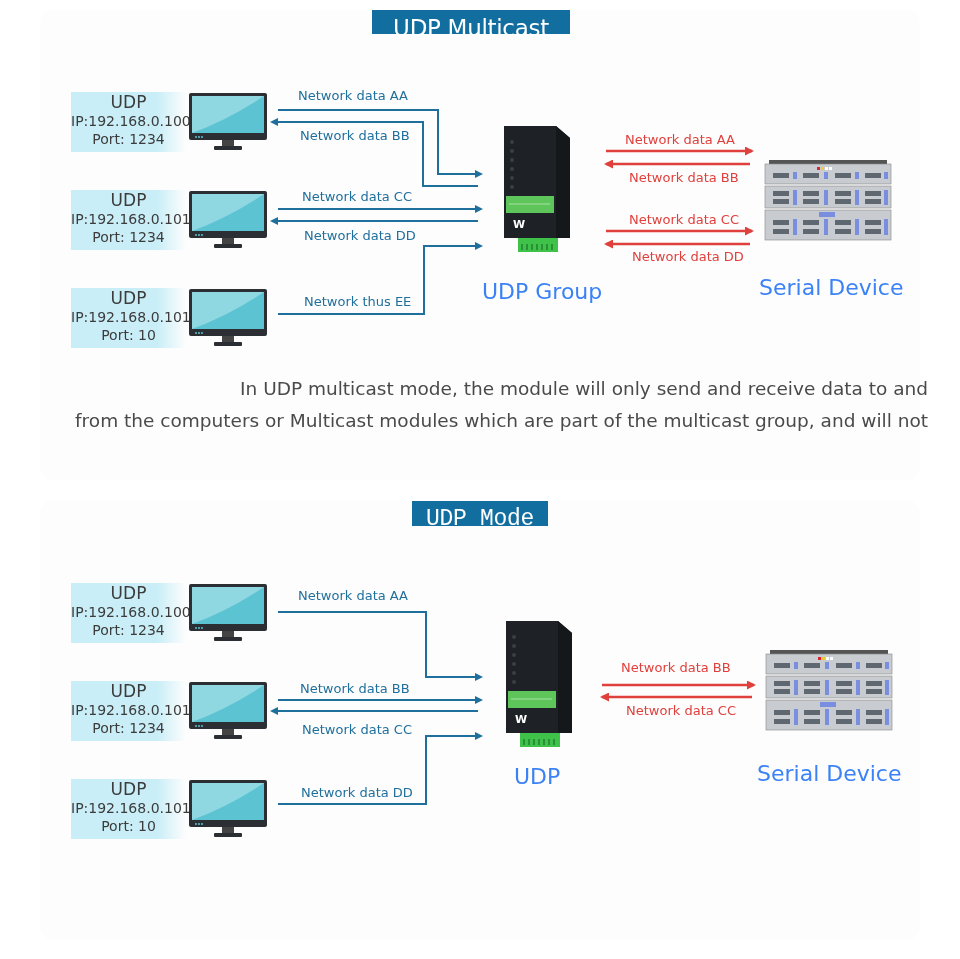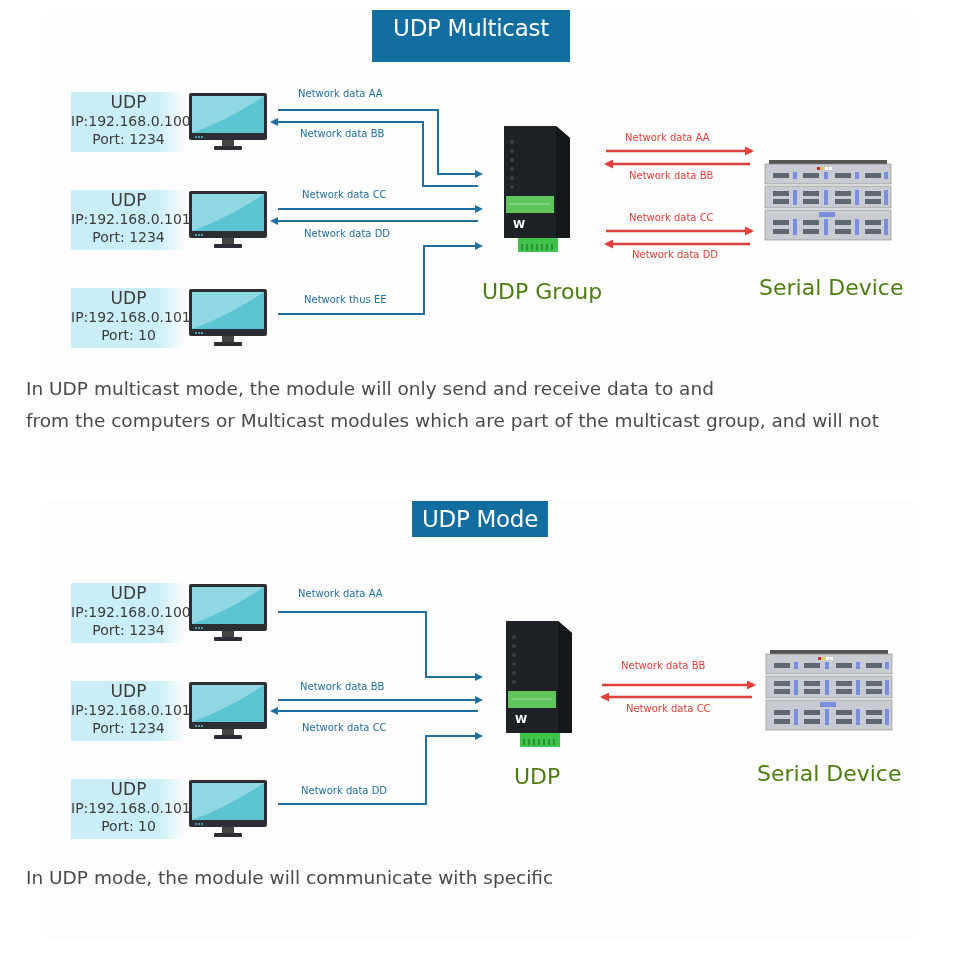--- a/index.html
+++ b/index.html
@@ -8,38 +8,38 @@
   .panel { position:absolute; left:40px; width:880px; background:#fdfdfd; border-radius:14px; }
   .panel.p1 { top:10px; height:470px; }
   .panel.p2 { top:500px; height:440px; }
   .title-badge { position:absolute; background:#136ea0; color:#fff; font-size:23px; text-align:center;
                  font-family:"DejaVu Sans", sans-serif; letter-spacing:-0.3px; }
   .pc-label { position:absolute; width:115px; height:60px;
               background:linear-gradient(90deg,#c9eef7 0%,#c9eef7 75%,rgba(201,238,247,0) 100%);
               color:#3c3c3c; text-align:center; font-size:14px; line-height:18px; }
   .pc-label .udp { font-size:17px; line-height:20px; }
   .monitor { position:absolute; width:80px; height:60px; }
-  .net-text { position:absolute; font-size:10px; white-space:nowrap; }
+  .net-text { position:absolute; font-size:13px; white-space:nowrap; }
   .net-text.blue { color:#1f6f9d; }
   .net-text.red { color:#e0403c; }
-  .device-caption { position:absolute; font-size:22px; color:#4d7c0f; white-space:nowrap; }
-  .desc { position:absolute; left:26px; width:880px; text-align:left; color:#4a4a4a;
+  .device-caption { position:absolute; font-size:22px; color:#3b82f6; white-space:nowrap; }
+  .desc { position:absolute; left:48px; width:880px; text-align:right; color:#4a4a4a;
           font-size:18.5px; line-height:32px; }
   svg.lines { position:absolute; left:0; top:0; }
   .module { position:absolute; width:72px; height:135px; }
   .server { position:absolute; width:130px; height:82px; }
 </style>
 </head>
 <body>
 
 <div class="panel p1"></div>
 <div class="panel p2"></div>
 
-<div class="title-badge" style="left:372px;top:10px;width:198px;height:52px;line-height:36px;">UDP Multicast</div>
-<div class="title-badge" style="left:412px;top:501px;width:136px;height:36px;line-height:36px;">UDP Mode</div>
+<div class="title-badge" style="left:372px;top:10px;width:198px;height:24px;line-height:36px;">UDP Multicast</div>
+<div class="title-badge" style="left:412px;top:501px;width:136px;height:25px;line-height:36px;font-family:Liberation Mono, monospace;">UDP Mode</div>
 
 <div class="pc-label" style="left:71px;top:92px;">
   <div class="udp">UDP</div>
   <div>IP:192.168.0.100</div>
   <div>Port:  1234</div>
 </div>
 <div class="pc-label" style="left:71px;top:190px;">
   <div class="udp">UDP</div>
   <div>IP:192.168.0.101</div>
   <div>Port:  1234</div>
@@ -332,14 +332,13 @@
     <rect x="56" y="52" width="16" height="5"></rect>
     <rect x="30" y="59" width="4" height="16"></rect>
       <rect x="61" y="59" width="4" height="16"></rect>
       <rect x="92" y="59" width="4" height="16"></rect>
       <rect x="121" y="59" width="4" height="16"></rect>
   </g>
 </svg>
 <div class="device-caption" style="left:757px;top:761px;">Serial Device</div>
 
 <div class="desc" style="top:862px;">
-  <div>In UDP mode, the module will communicate with specific</div>
 </div>
 
 </body></html>

